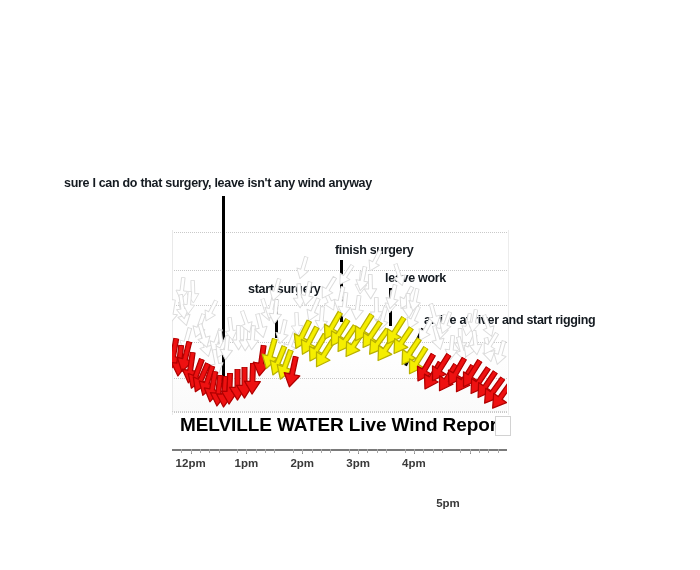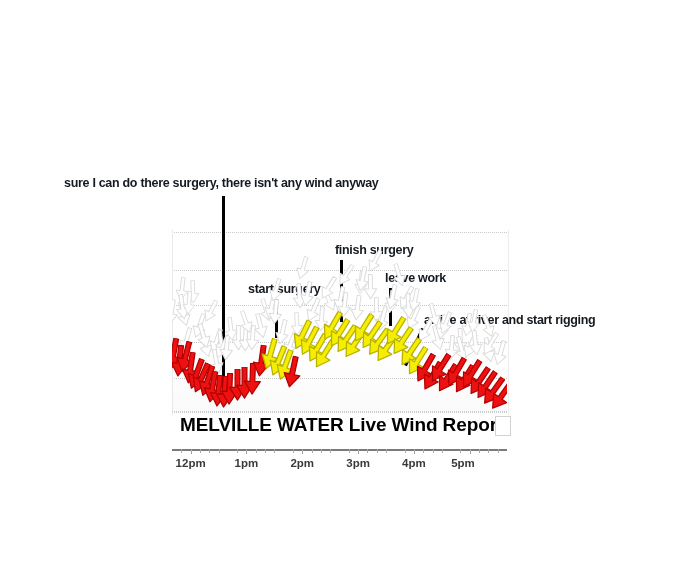--- a/index.html
+++ b/index.html
@@ -701,21 +701,21 @@
       <div class="xlabel" style="left: 190.611px;">12pm</div>
       <div class="tick" style="left: 246.444px;"></div>
       <div class="xlabel" style="left: 246.444px;">1pm</div>
       <div class="tick" style="left: 302.278px;"></div>
       <div class="xlabel" style="left: 302.278px;">2pm</div>
       <div class="tick" style="left: 358.111px;"></div>
       <div class="xlabel" style="left: 358.111px;">3pm</div>
       <div class="tick" style="left: 413.944px;"></div>
       <div class="xlabel" style="left: 413.944px;">4pm</div>
       <div class="tick" style="left: 469.778px;"></div>
-      <div class="xlabel" style="left: 463px;">5pm</div>
+      <div class="xlabel" style="left: 448px; margin-top: 40px;">5pm</div>
       <div class="tick minor" style="left: 181.306px;"></div>
       <div class="tick minor" style="left: 190.611px;"></div>
       <div class="tick minor" style="left: 199.917px;"></div>
       <div class="tick minor" style="left: 209.222px;"></div>
       <div class="tick minor" style="left: 218.528px;"></div>
       <div class="tick minor" style="left: 237.139px;"></div>
       <div class="tick minor" style="left: 246.444px;"></div>
       <div class="tick minor" style="left: 255.75px;"></div>
       <div class="tick minor" style="left: 265.056px;"></div>
       <div class="tick minor" style="left: 274.361px;"></div>
@@ -735,21 +735,21 @@
       <div class="tick minor" style="left: 432.556px;"></div>
       <div class="tick minor" style="left: 441.861px;"></div>
       <div class="tick minor" style="left: 460.472px;"></div>
       <div class="tick minor" style="left: 469.778px;"></div>
       <div class="tick minor" style="left: 479.083px;"></div>
       <div class="tick minor" style="left: 488.389px;"></div>
       <div class="tick minor" style="left: 497.694px;"></div>
     </div>
 
   <div id="annotations">
-      <div class="anno" style="left: 64px; top: 176px;">sure I can do there surgery, there isn't any wind anyway</div>
+      <div class="anno" style="left: 64px; top: 176px;">sure I can do that surgery, leave isn't any wind anyway</div>
       <div class="leader" style="left: 222px; top: 196px; height: 190px;"></div>
       <div class="anno" style="left: 248px; top: 282px;">start surgery</div>
       <div class="leader" style="left: 275px; top: 299px; height: 39px;"></div>
       <div class="anno" style="left: 335px; top: 243px;">finish surgery</div>
       <div class="leader" style="left: 340px; top: 260px; height: 62px;"></div>
       <div class="anno" style="left: 385px; top: 271px;">leave work</div>
       <div class="leader" style="left: 389px; top: 288px; height: 38px;"></div>
       <div class="anno" style="left: 424px; top: 313px;">arrive at river and start rigging</div>
       <div class="leader-diag" style="left: 424px; top: 329px; width: 40.7185px; transform: rotate(114.677deg);"></div>
     </div>

